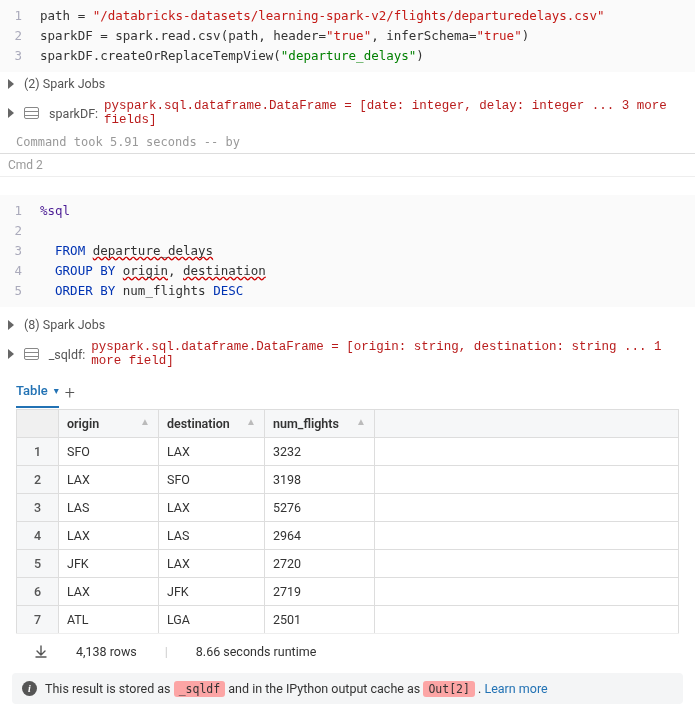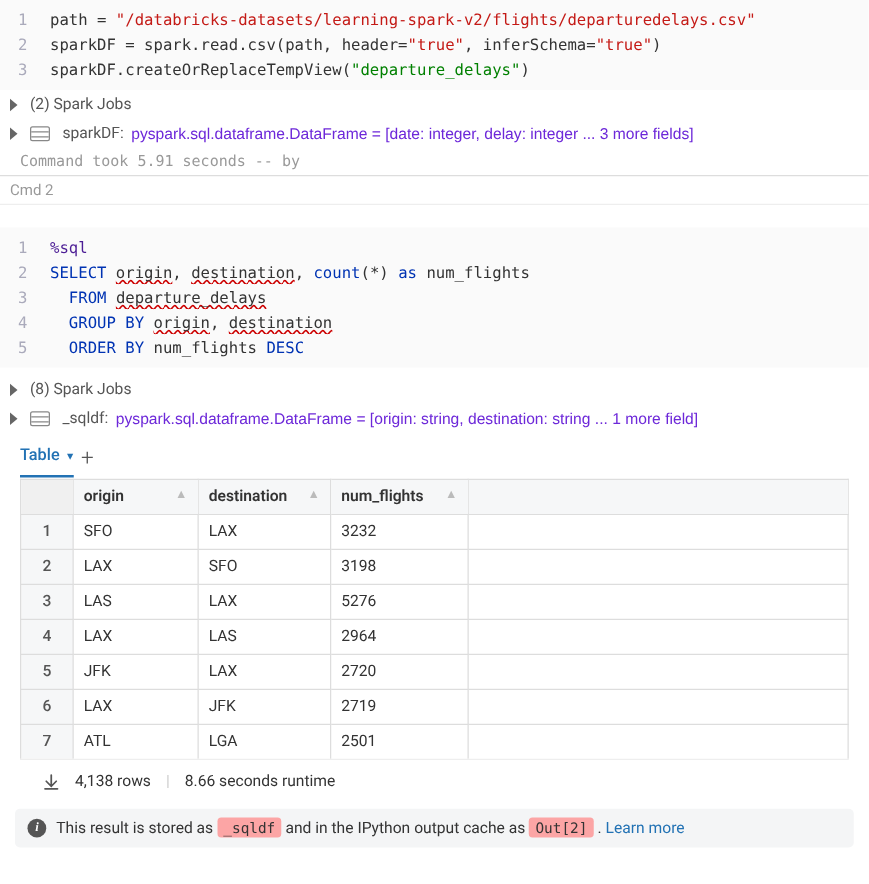--- a/index.html
+++ b/index.html
@@ -64,21 +64,21 @@
     position: absolute;
     left: 0; top: 3px;
     width: 100%; border-top: 1px solid #888;
   }
   .ds-icon::after {
     content: "";
     position: absolute;
     left: 0; top: 7px;
     width: 100%; border-top: 1px solid #888;
   }
-  .mono-inline { font-family: Liberation Sans, sans-serif; color: #6d28d9; }
+  .mono-inline { font-family: Liberation Mono, monospace; color: #b91c1c; }
   .status {
     color: #999;
     font-size: 12px;
     padding: 4px 16px;
     font-family: "SF Mono", Menlo, monospace;
   }
   .divider { border-top: 1px solid #ddd; }
   .cmd-label {
     color: #999; font-size: 12px;
     padding: 4px 8px;
@@ -126,21 +126,21 @@
     text-align: center;
     font-weight: 500;
   }
   th.rownum-h { width: 42px; background: #f0f0f0; }
   tr.lastrow td { border-bottom: none; }
 
   .footer {
     padding: 10px 18px;
     display: flex;
     align-items: center;
-    gap: 12px;
+    gap: 28px;
     font-size: 12.5px;
     color: #333;
     border-top: 1px solid #eee;
     margin: 0 16px;
   }
   .dl { display: inline-flex; flex-direction: column; align-items: center; }
   .dl svg { display: block; }
   .hint {
     margin: 4px 12px 12px 12px;
     padding: 8px 10px;
@@ -200,21 +200,20 @@
 <div class="divider"></div>
 <div class="cmd-label">Cmd 2</div>
 
 <div class="code-block" id="code2" style="margin-top:18px;">
     <div class="line">
       <span class="ln">1</span>
       <span class="code"><span class="tok-mag">%sql</span></span>
     </div>
     <div class="line">
       <span class="ln">2</span>
-      <span class="code"><span class="tok-kw">SELECT</span> <span class="wavy">origin</span>, <span class="wavy">destination</span>, <span class="tok-kw">count</span>(*) <span class="tok-kw">as</span> num_flights</span>
     </div>
     <div class="line">
       <span class="ln">3</span>
       <span class="code">  <span class="tok-kw">FROM</span> <span class="wavy">departure_delays</span></span>
     </div>
     <div class="line">
       <span class="ln">4</span>
       <span class="code">  <span class="tok-kw">GROUP BY</span> <span class="wavy">origin</span>, <span class="wavy">destination</span></span>
     </div>
     <div class="line">

